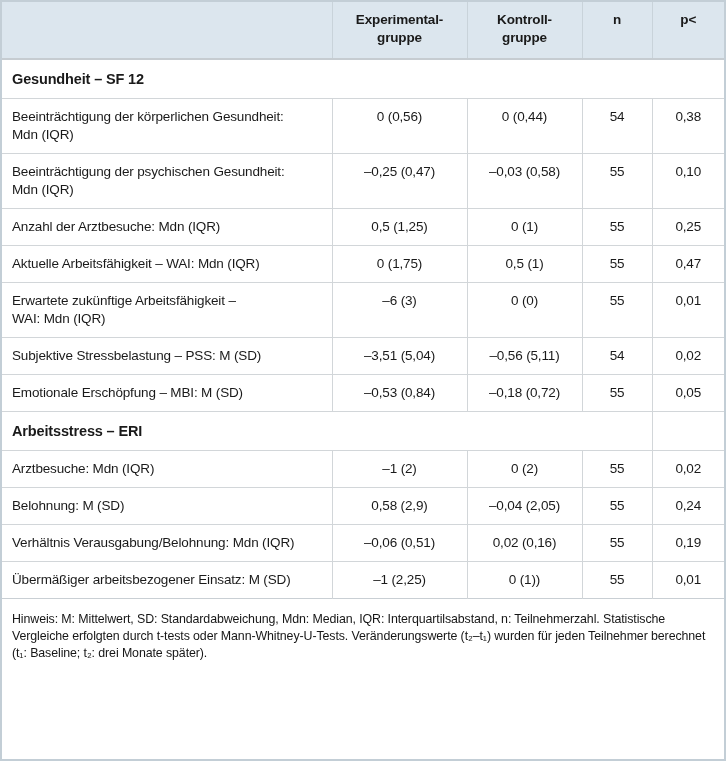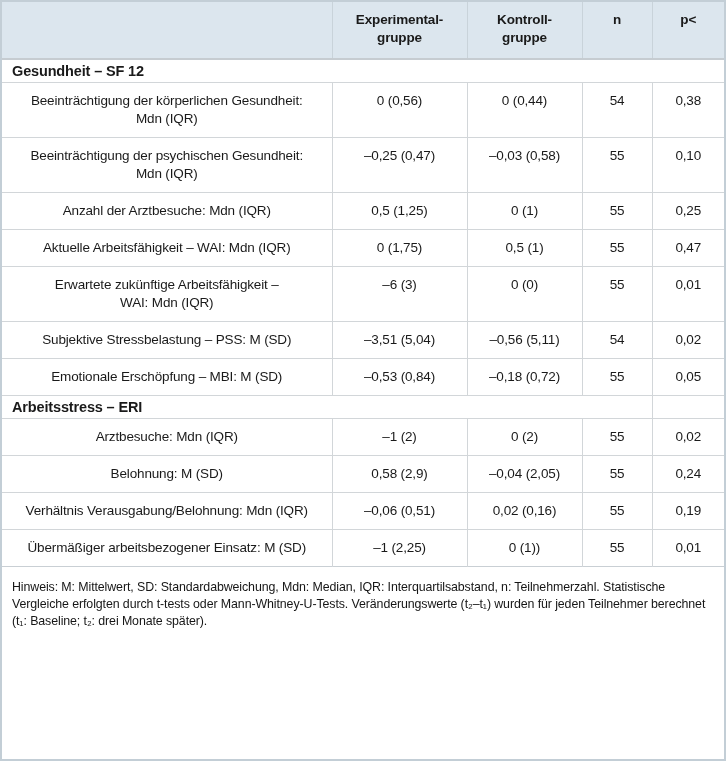--- a/index.html
+++ b/index.html
@@ -49,36 +49,36 @@
 
   td {
     font-size: 13.5px;
     line-height: 18px;
     vertical-align: middle;
     border-top: 1px solid #d2d6d9;
   }
   tbody tr:first-child td { border-top: none; }
 
   td.lbl {
-    text-align: center;
+    text-align: left;
     padding: 9px 10px 9px 10px;
     white-space: pre-line;
     margin-left: 25px;
   }
   td.num {
     text-align: center;
     padding: 9px 4px;
     vertical-align: top;
   }
   td.num + td.num, td.lbl + td.num { border-left: 1px solid #d2d6d9; }
 
   tr.section td {
     font-weight: bold;
     font-size: 14.5px;
-    padding: 2px 10px;
+    padding: 10px 10px;
     text-align: left;
   }
   tr.section td.empty-p { border-left: 1px solid #d2d6d9; }
 
   tr.foot td {
     font-size: 12.4px;
     line-height: 17px;
     letter-spacing: -0.1px;
     padding: 12px 10px 14px 10px;
     text-align: left;

